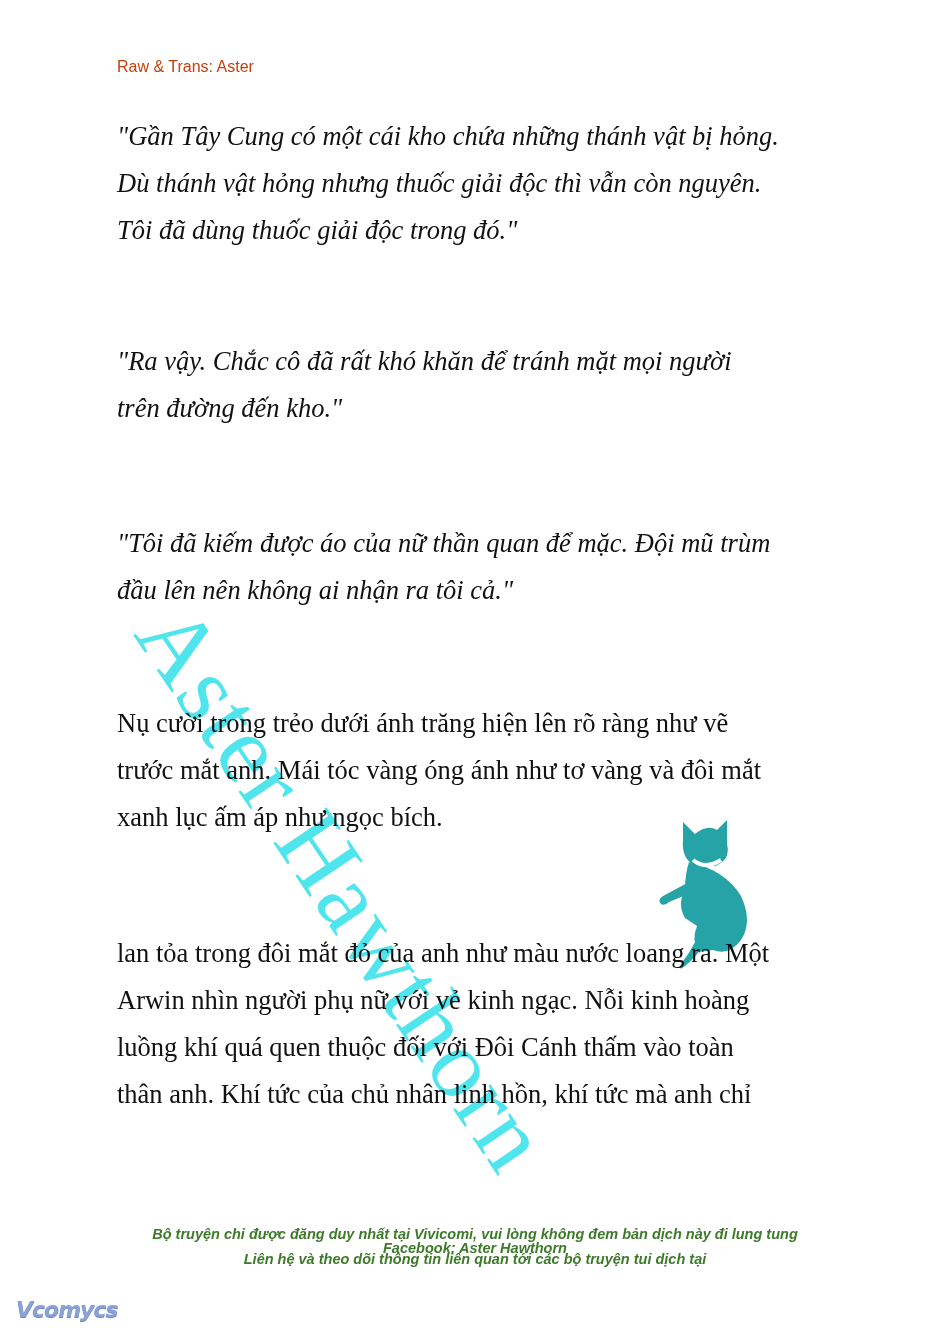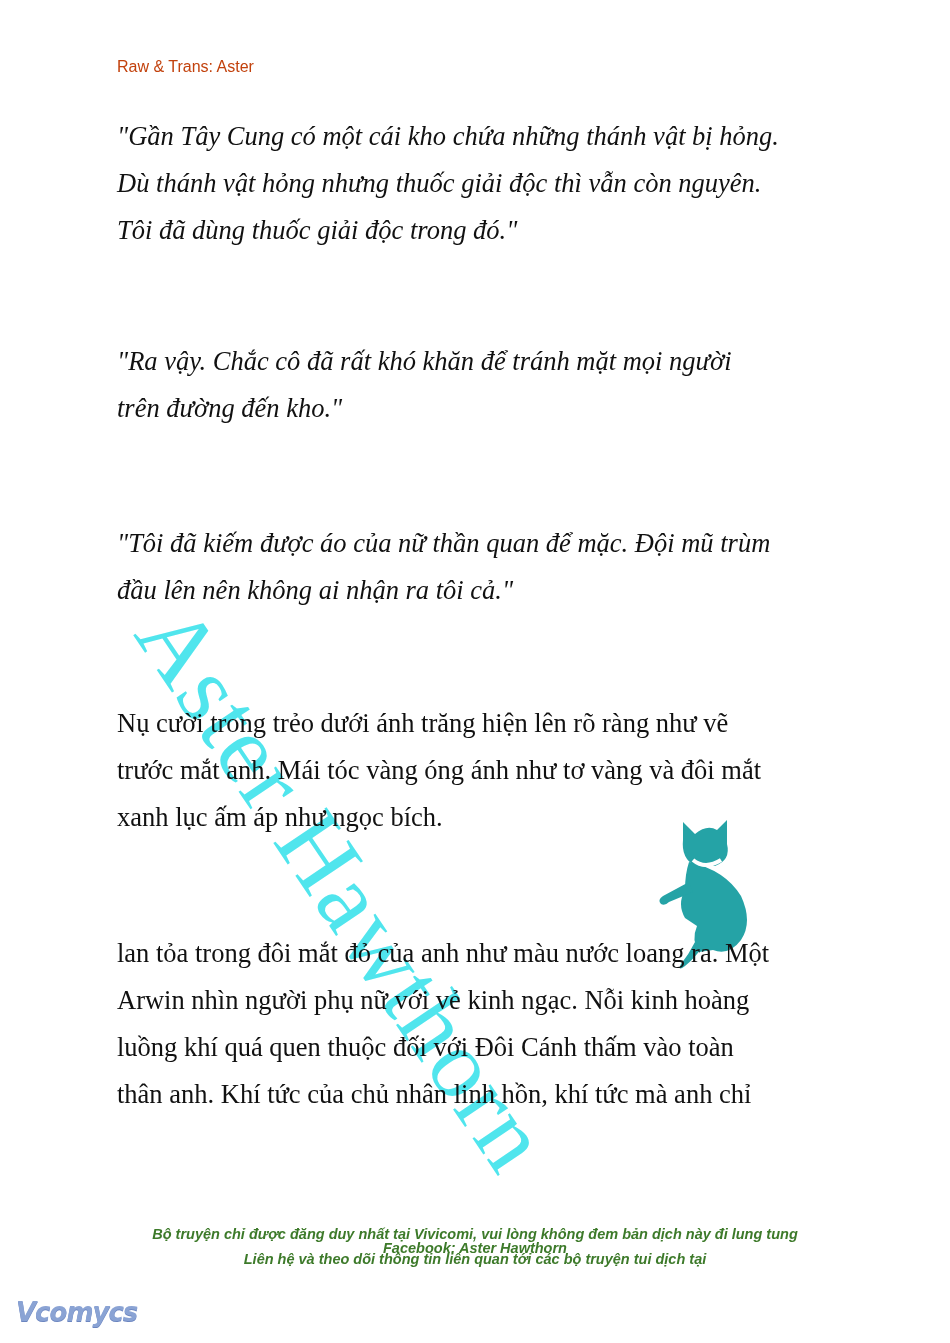--- a/index.html
+++ b/index.html
@@ -25,21 +25,21 @@
   .watermark {
     position: absolute; left: 160px; top: 560px;
     font-family: "Liberation Serif", serif; font-size: 98px; color: #3ee3ec;
     transform: rotate(56deg); transform-origin: left center; white-space: nowrap;
     opacity: 0.9; pointer-events: none; letter-spacing: 2px;
   }
   .cat { position: absolute; left: 655px; top: 800px; width: 130px; height: 170px; }
   .logo-left {
     position: absolute; left: 16px; top: 1297px;
     font-family: "DejaVu Sans", sans-serif; font-style: italic; font-weight: bold;
-    font-size: 26px; color: #8aa3d4; letter-spacing: -1px;
+    font-size: 22px; color: #8aa3d4; letter-spacing: -1px;
     text-shadow: 0 1px 0 #6c86c0;
     text-align: center;
   }
   .logo-right {
     position: absolute; right: 16px; top: 1313px;
     font-family: "DejaVu Sans", sans-serif; font-size: 17px; color: #ffffff;
     text-shadow: 0 0 3px #7f9cd4, 0 0 5px #9db4e2, 0 0 1px #6a86c4;
     letter-spacing: 0.5px;
     margin-top: 45px;
   }

